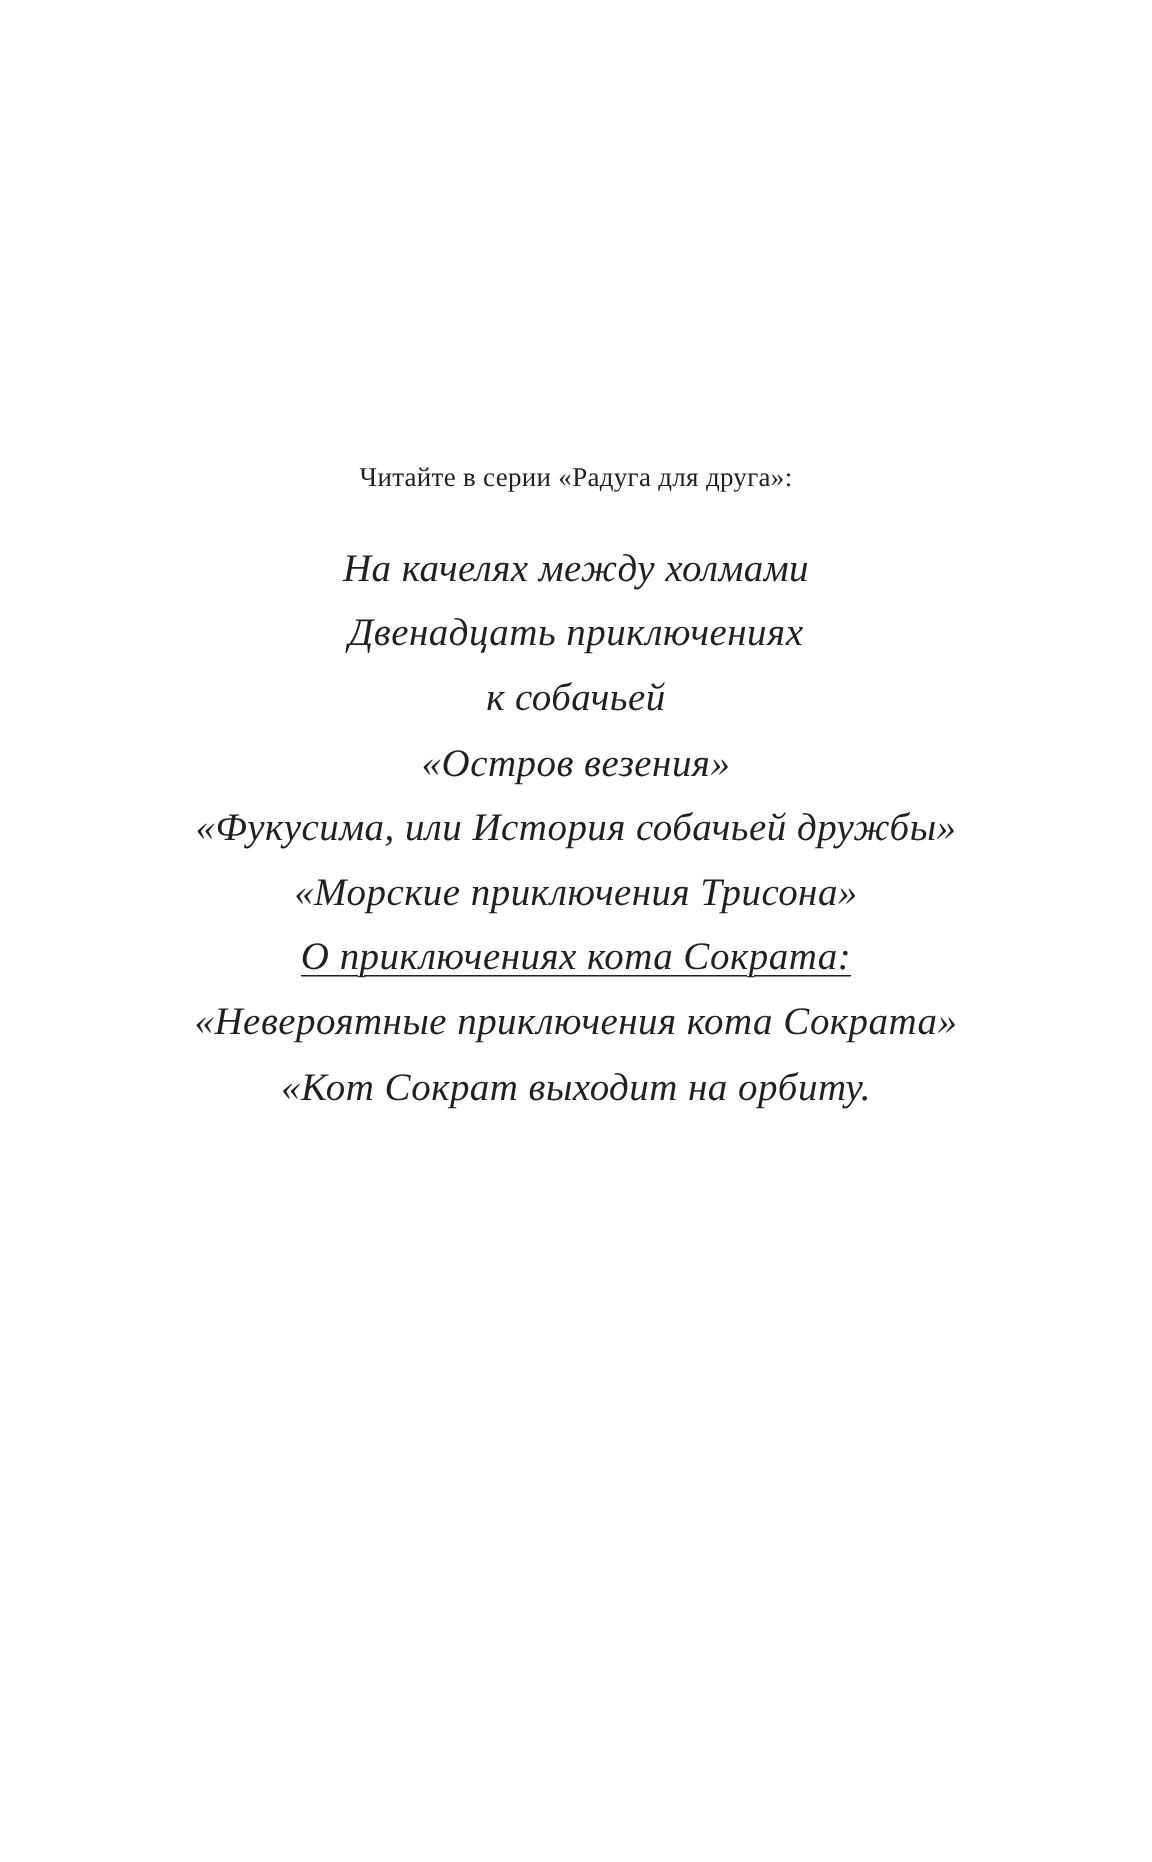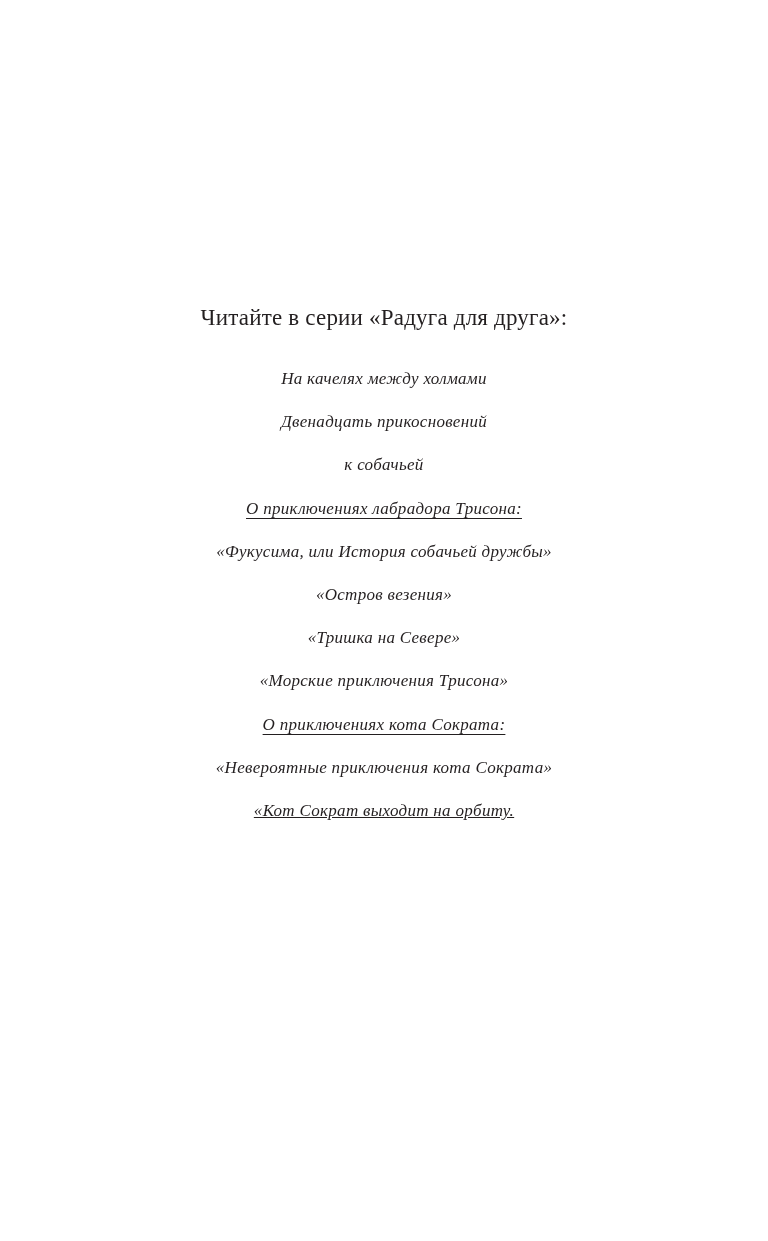--- a/index.html
+++ b/index.html
@@ -21,71 +21,68 @@
       top: 0;
       width: 768px;
       height: 1241px;
     }
     .heading {
       position: absolute;
       left: 0;
       width: 768px;
       top: 302px;
       text-align: center;
-      font-size: 23px;
+      font-size: 18px;
       line-height: 32px;
       letter-spacing: 0.2px;
     }
     .list {
       position: absolute;
       left: 0;
       width: 768px;
       top: 363px;
       margin: 0;
       padding: 0;
       list-style: none;
       text-align: center;
     }
     .list li {
       font-style: italic;
-      font-size: 17px;
+      font-size: 26px;
       line-height: 32px;
       height: 32px;
       margin: 0 0 11.2px 0;
       letter-spacing: 0.3px;
       white-space: nowrap;
     }
     .list li.multi {
       height: auto;
       line-height: 31px;
     }
     .list li .line {
       display: block;
-      text-decoration: underline;
     }
     .list li.subhead span {
       text-decoration: underline;
       text-decoration-thickness: 1px;
       text-underline-offset: 4px;
     }
   </style>
 </head>
 <body>
 
 <div class="page">
   <div class="heading">Читайте в серии «Радуга для друга»:</div>
 
   <ul class="list">
     <li><span>На качелях между холмами</span></li>
-    <li><span>Двенадцать прикосновений</span></li>
+    <li><span>Двенадцать приключениях</span></li>
     <li><span>к собачьей</span></li>
-    <li class="subhead"><span>О приключениях лабрадора Трисона:</span></li>
+    <li><span>«Остров везения»</span></li>
     <li><span>«Фукусима, или История собачьей дружбы»</span></li>
-    <li><span>«Остров везения»</span></li>
-    <li><span>«Тришка на Севере»</span></li>
     <li><span>«Морские приключения Трисона»</span></li>
     <li class="subhead"><span>О приключениях кота Сократа:</span></li>
     <li><span>«Невероятные приключения кота Сократа»</span></li>
     <li class="multi">
       <span class="line">«Кот Сократ выходит на орбиту.</span>
     </li>
   </ul>
 </div>
 
 </body></html>

